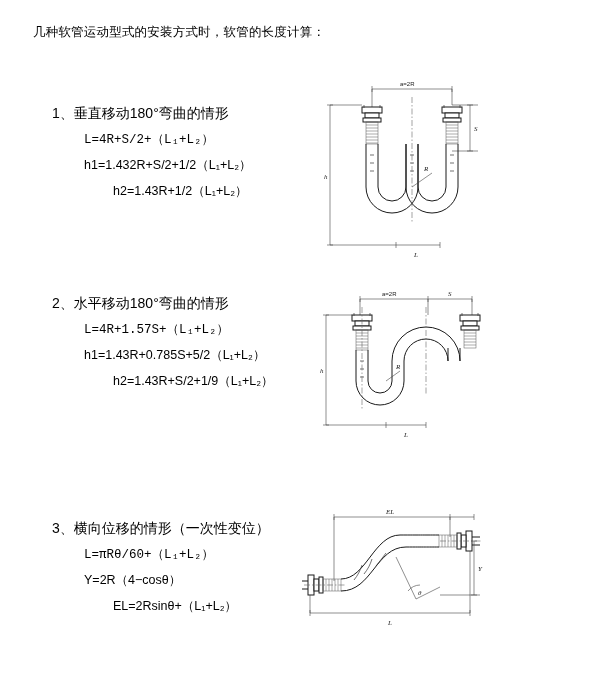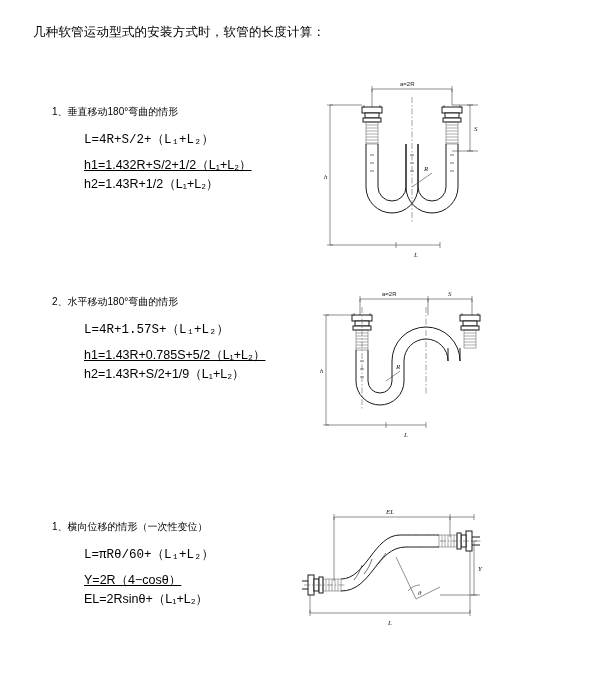--- a/index.html
+++ b/index.html
@@ -32,32 +32,32 @@
     position: absolute;
   }
   .sec1 { left: 0; top: 105px; }
   .sec2 { left: 0; top: 295px; }
   .sec3 { left: 0; top: 520px; }
 
   .sec-head {
     position: absolute;
     left: 52px;
     top: 0;
-    font-size: 10px;
+    font-size: 14px;
     white-space: nowrap;
   }
   .formula {
     position: absolute;
     left: 84px;
     font-size: 12.5px;
     white-space: nowrap;
   }
   .f1 { top: 26px; font-family: Liberation Mono, monospace; }
-  .f2 { top: 52px; text-decoration: underline; }
-  .f3 { top: 71px; }
+  .f2 { top: 52px; }
+  .f3 { top: 78px; margin-left: 29px; }
 
   .figure {
     position: absolute;
   }
   .fig1 { left: 300px; top: -30px; }
   .fig2 { left: 300px; top: -10px; }
   .fig3 { left: 290px; top: -25px; }
 
   svg { display: block; }
   .ln { fill: none; stroke: #1a1a1a; stroke-width: 1; }
@@ -193,21 +193,21 @@
         <text class="dimtxt-i" x="96" y="84">R</text>
 
         <line class="dim" x1="86" y1="140" x2="126" y2="140"></line>
         <path class="dim" d="M86 137 L86 143 M126 137 L126 143"></path>
         <text class="dimtxt-i" x="104" y="152">L</text>
       </svg>
     </div>
   </div>
 
   <div class="section sec3">
-    <div class="sec-head">1、横向位移的情形（一次性变位）</div>
+    <div class="sec-head">3、横向位移的情形（一次性变位）</div>
     <div class="formula f1">L=πRθ/60+（L₁+L₂）</div>
     <div class="formula f2">Y=2R（4−cosθ）</div>
     <div class="formula f3">EL=2Rsinθ+（L₁+L₂）</div>
 
     <div class="figure fig3">
       <svg width="200" height="140" viewBox="0 0 200 140">
 
         <line class="dim" x1="44" y1="22" x2="160" y2="22"></line>
         <path class="dim" d="M44 19 L44 25 M160 19 L160 25"></path>
         <text class="dimtxt-i" x="96" y="19">EL</text>

